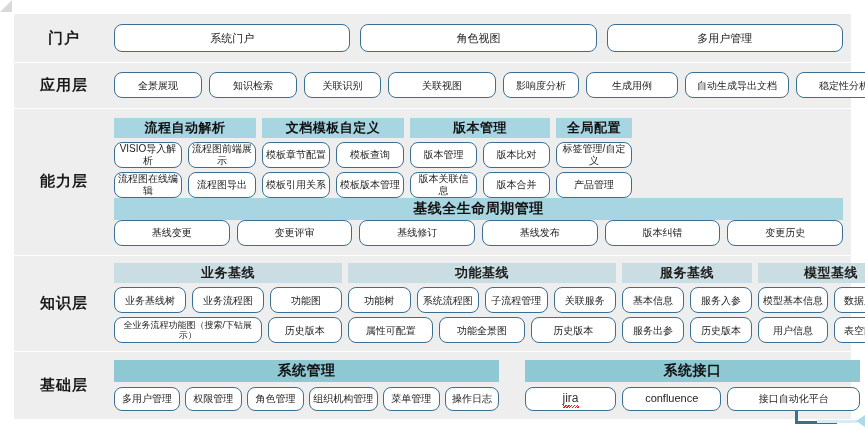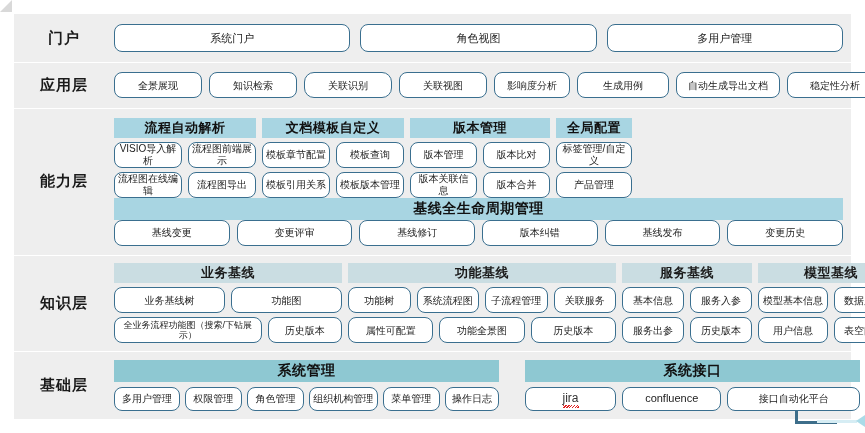--- a/index.html
+++ b/index.html
@@ -145,22 +145,22 @@
       </div>
     </div>
   </div>
 
   <div class="band" id="band-app">
     <div class="band-label">应用层</div>
     <div class="band-body">
       <div class="row" style="gap:7px;">
         <div class="pill" style="width:88px;">全景展现</div>
         <div class="pill" style="width:88px;">知识检索</div>
-        <div class="pill" style="width:88px;border-radius:10px;">关联识别</div>
-        <div class="pill" style="width:88px;">关联视图</div>
+        <div class="pill" style="width:77px;">关联识别</div>
+        <div class="pill" style="width:108px;">关联视图</div>
         <div class="pill" style="width:76px;">影响度分析</div>
         <div class="pill" style="width:92px;">生成用例</div>
         <div class="pill" style="width:104px;">自动生成导出文档</div>
         <div class="pill" style="width:96px;">稳定性分析</div>
       </div>
     </div>
   </div>
 
   <div class="band" id="band-cap">
     <div class="band-label">能力层</div>
@@ -214,36 +214,37 @@
               <div class="pill" style="flex:1;">产品管理</div>
             </div>
         </div>
       </div>
 
       <div class="grp-head wide baseline-head">基线全生命周期管理</div>
       <div class="row baseline-row" style="gap:7px;">
         <div class="pill">基线变更</div>
         <div class="pill">变更评审</div>
         <div class="pill">基线修订</div>
+        <div class="pill">基线发布</div>
         <div class="pill">版本纠错</div>
-        <div class="pill">基线发布</div>
         <div class="pill">变更历史</div>
       </div>
     </div>
   </div>
 
   <div class="band" id="band-know">
     <div class="band-label">知识层</div>
     <div class="band-body">
       <div class="know-cols">
 
         <div class="know-col" style="width:228px;justify-content:center;">
           <div class="grp-head muted">业务基线</div>
           <div class="row">
               <div class="pill" style="flex:1;">业务基线树</div>
+              <div class="pill" style="flex:1;">业务流程图</div>
               <div class="pill" style="flex:1;">功能图</div>
             </div>
           <div class="row">
               <div class="pill" style="flex:2.1;font-size:9px;">全业务流程功能图（搜索/下钻展示）</div>
               <div class="pill" style="flex:1;">历史版本</div>
             </div>
         </div>
 
         <div class="know-col" style="width:268px;">
           <div class="grp-head muted">功能基线</div>

